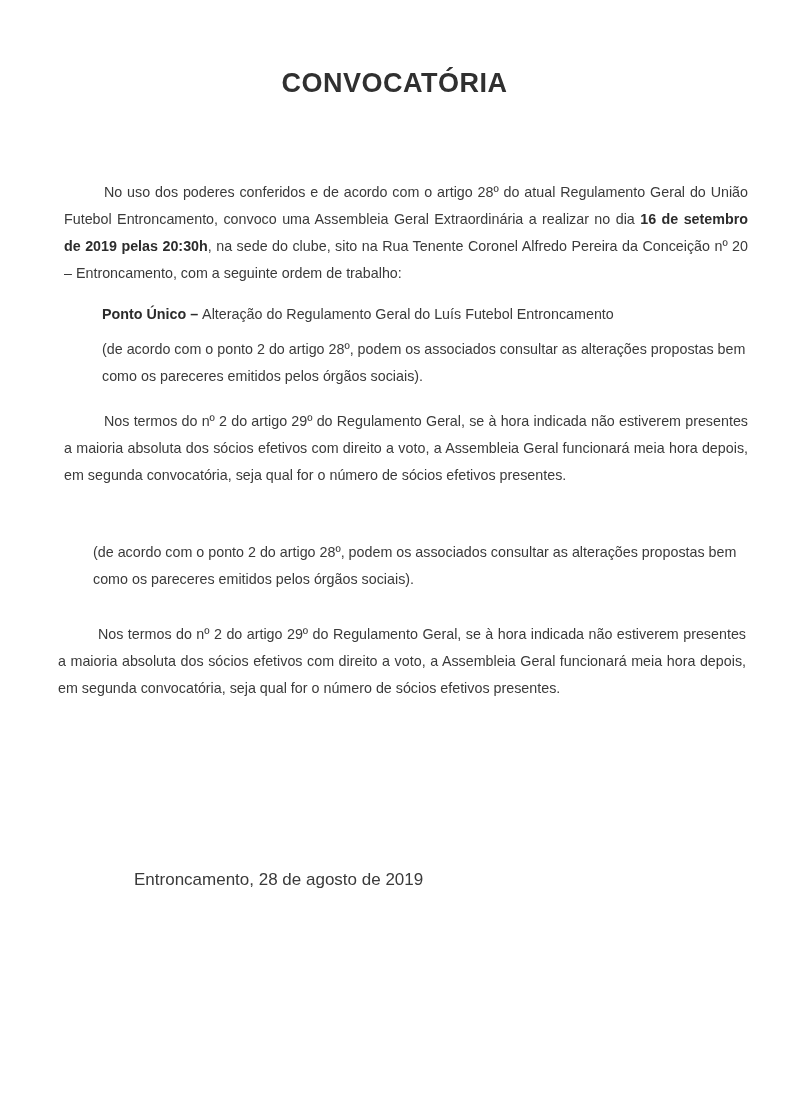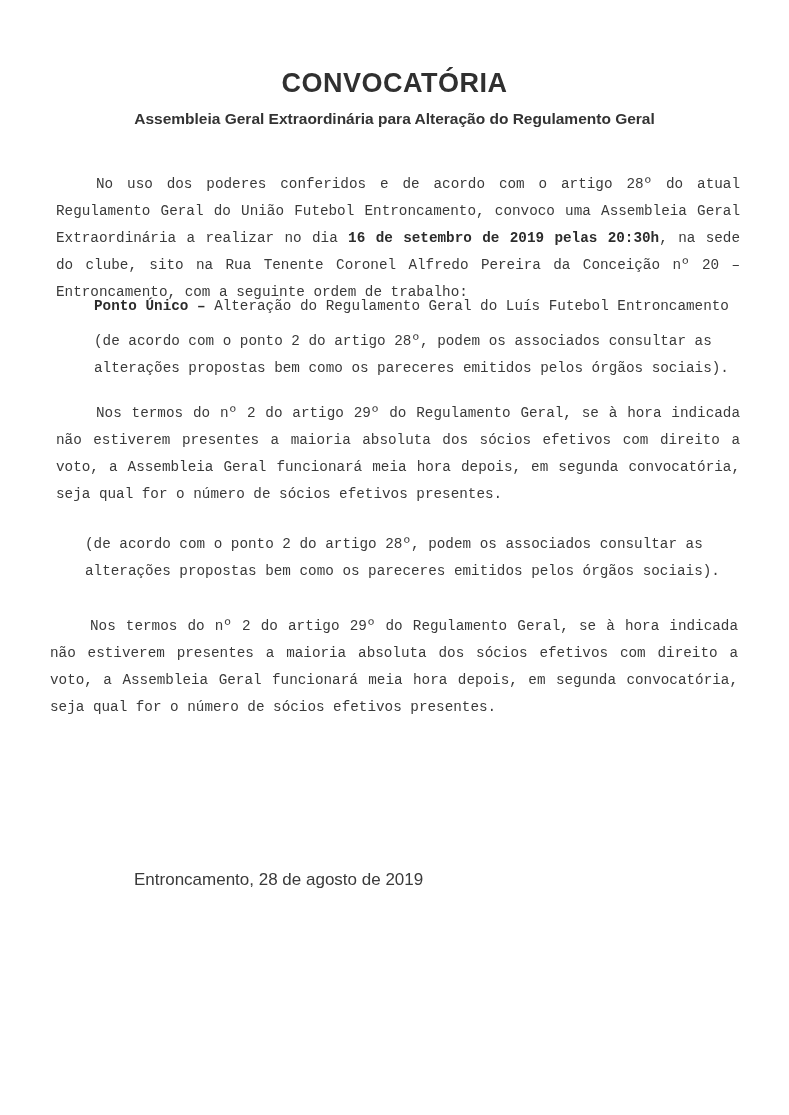--- a/index.html
+++ b/index.html
@@ -9,23 +9,22 @@
   }
   .doc-title{
     position:absolute;top:68px;left:0;right:0;text-align:center;
     font-size:27px;font-weight:bold;letter-spacing:0.5px;color:#303030;
   }
   .doc-subtitle{
     position:absolute;top:110px;left:0;right:0;text-align:center;
     font-size:15.5px;font-weight:bold;color:#333333;
   }
   .para{
-    position:absolute;font-size:14.3px;line-height:27px;margin:0;
+    position:absolute;font-size:14.3px;line-height:27px;margin:8px;
     color:#3a3a3a;
-    font-family:Liberation Mono, monospace;
   }
   .justify{text-align:justify;}
   .indent{text-indent:40px;}
   .p-intro{top:171px;left:56px;width:684px;}
   .agenda-block{top:293px;left:94px;width:650px;}
   .agenda-line{margin:0;}
   .agenda-note{margin:8px 0 0 0;}
   .p-quorum1{top:400px;left:56px;width:684px;}
   .p-note2{top:531px;left:85px;width:655px;}
   .p-quorum2{top:613px;left:50px;width:688px;}
@@ -35,21 +34,20 @@
   .sig-name{position:absolute;top:1051px;left:80px;right:0;text-align:left;font-size:14.5px;line-height:27px;}
   .ink-overlay{position:absolute;inset:0;pointer-events:none;}
   b{color:#2c2c2c;}
 </style>
 </head>
 <body>
 
 <div class="page">
 
   <div class="doc-title">CONVOCATÓRIA</div>
-  <div class="doc-subtitle">Assembleia Geral Extraordinária para Alteração do Regulamento Geral</div>
 
   <p class="para justify indent p-intro"><span>No uso dos poderes conferidos e de acordo com o artigo 28º do atual Regulamento Geral do União Futebol Entroncamento, convoco uma Assembleia Geral Extraordinária a realizar no dia </span><b>16 de setembro de 2019 pelas 20:30h</b><span>, na sede do clube, sito na Rua Tenente Coronel Alfredo Pereira da Conceição nº 20 – Entroncamento, com a seguinte ordem de trabalho:</span></p>
 
   <div class="para agenda-block">
     <p class="agenda-line"><b>Ponto Único – </b><span>Alteração do Regulamento Geral do Luís Futebol Entroncamento</span></p>
     <p class="agenda-note">(de acordo com o ponto 2 do artigo 28º, podem os associados consultar as alterações propostas bem como os pareceres emitidos pelos órgãos sociais).</p>
   </div>
 
   <p class="para justify indent p-quorum1">Nos termos do nº 2 do artigo 29º do Regulamento Geral, se à hora indicada não estiverem presentes a maioria absoluta dos sócios efetivos com direito a voto, a Assembleia Geral funcionará meia hora depois, em segunda convocatória, seja qual for o número de sócios efetivos presentes.</p>
 

